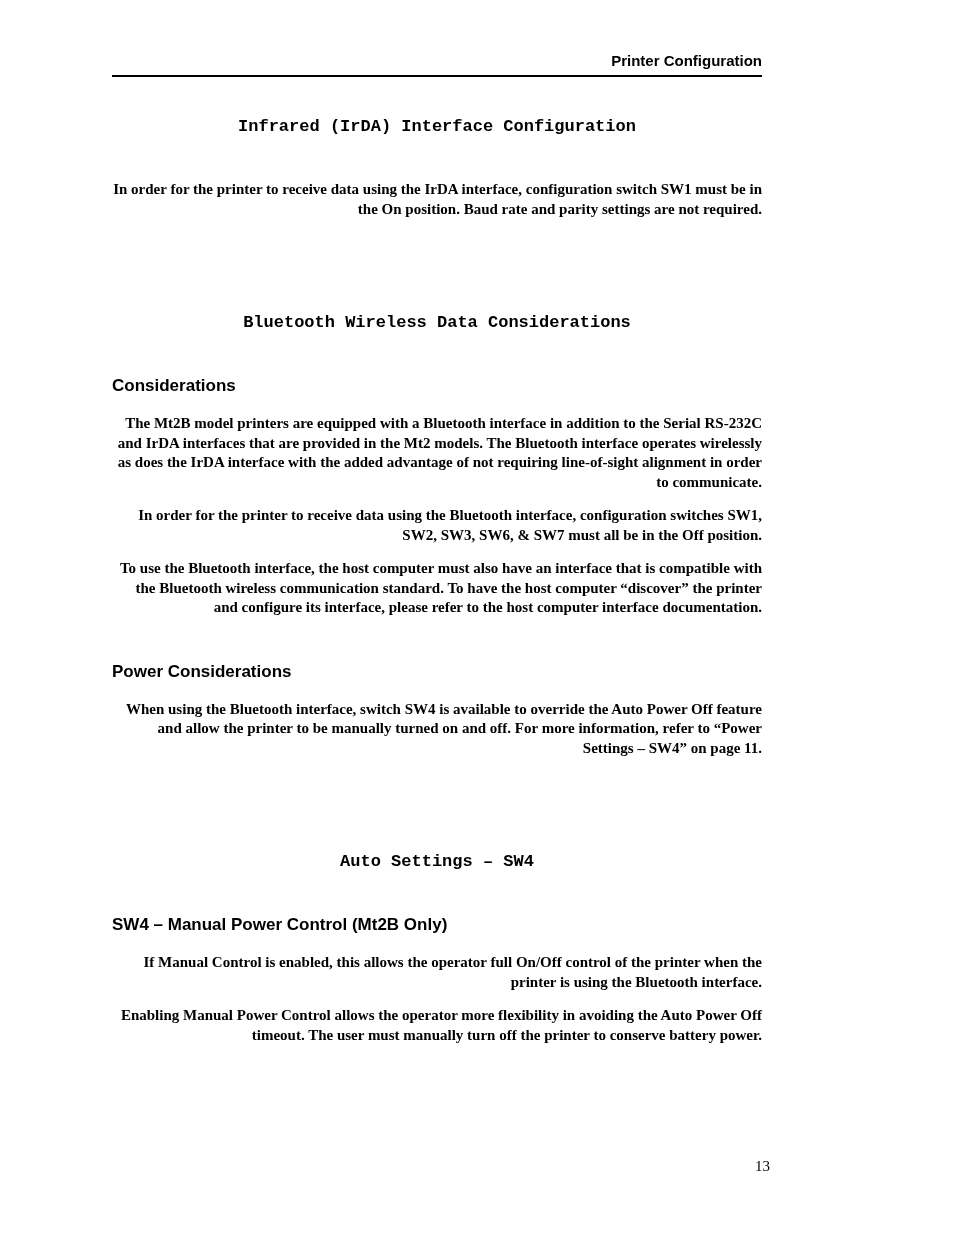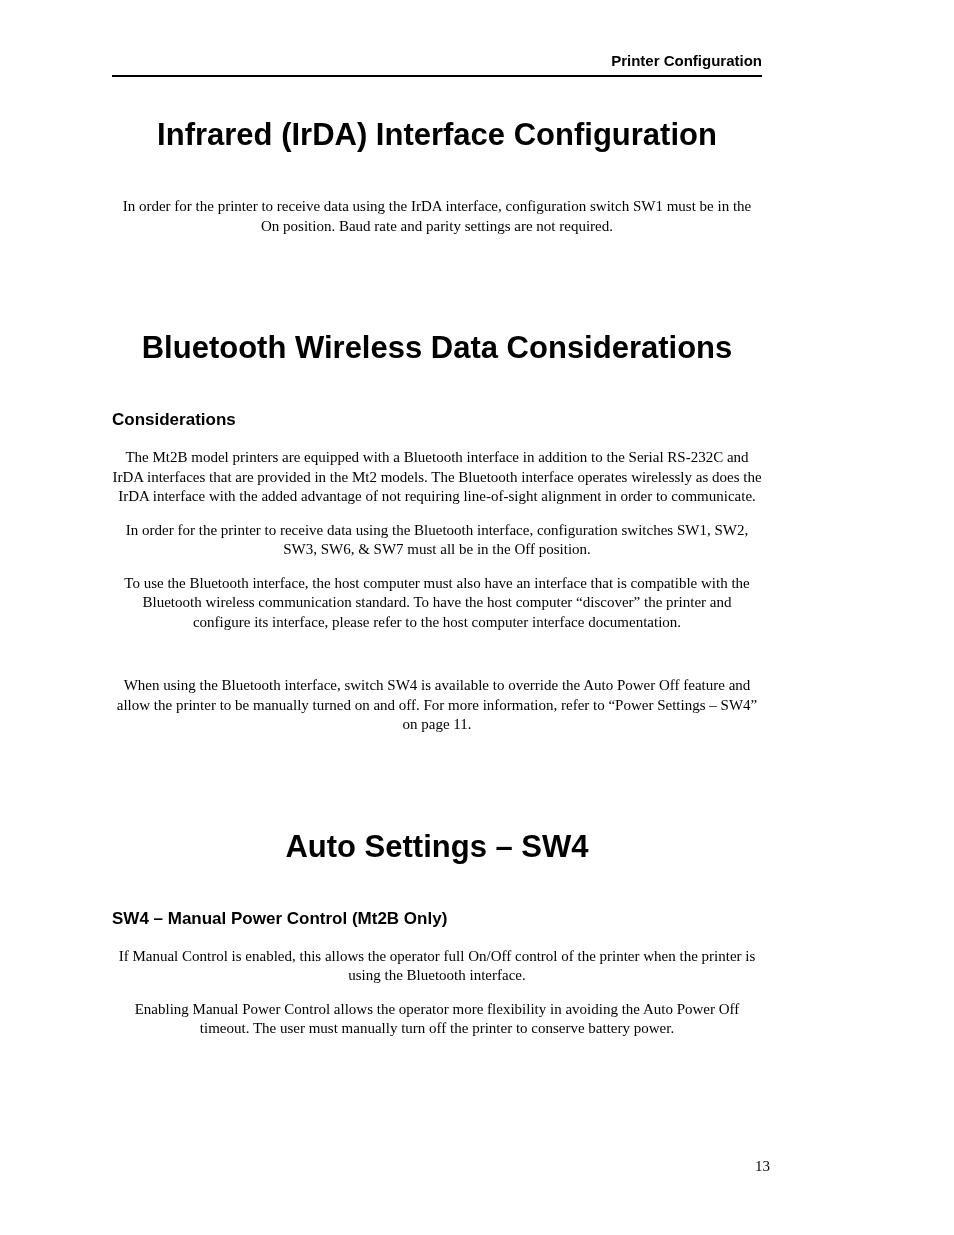--- a/index.html
+++ b/index.html
@@ -22,37 +22,38 @@
   .running-head {
     font-family: Arial, Helvetica, sans-serif;
     font-weight: bold;
     font-size: 15px;
     text-align: right;
     padding-bottom: 6px;
     border-bottom: 2px solid #000;
     margin-bottom: 40px;
   }
   h1.section-title {
-    font-family: Liberation Sans, sans-serif;
+    font-family: Liberation Mono, monospace;
     font-weight: bold;
-    font-size: 31px;
+    font-size: 17px;
     text-align: center;
     margin: 0 0 44px 0;
   }
   h2.subhead {
     font-family: Arial, Helvetica, sans-serif;
     font-weight: bold;
     font-size: 17px;
     margin: 0 0 18px 0;
   }
   p.body {
     font-size: 15px;
     line-height: 1.30;
     margin: 0 0 14px 0;
-    text-align: center;
+    text-align: right;
+    font-weight: bold;
   }
   .gap-xl { height: 80px; }
   .gap-md { height: 30px; }
   .page-number {
     position: absolute;
     bottom: 60px;
     right: 104px;
     font-size: 15px;
     font-family: "Times New Roman", Times, serif;
   }
@@ -71,20 +72,21 @@
 
   <h1 class="section-title">Bluetooth Wireless Data Considerations</h1>
 
   <h2 class="subhead">Considerations</h2>
   <p class="body">The Mt2B model printers are equipped with a Bluetooth interface in addition to the Serial RS-232C and IrDA interfaces that are provided in the Mt2 models.  The Bluetooth interface operates wirelessly as does the IrDA interface with the added advantage of not requiring line-of-sight alignment in order to communicate.</p>
   <p class="body">In order for the printer to receive data using the Bluetooth interface, configuration switches SW1, SW2, SW3, SW6, &amp; SW7 must all be in the Off position.</p>
   <p class="body">To use the Bluetooth interface, the host computer must also have an interface that is compatible with the Bluetooth wireless communication standard.  To have the host computer “discover” the printer and configure its interface, please refer to the host computer interface documentation.</p>
 
   <div class="gap-md"></div>
 
+  <h2 class="subhead">Power Considerations</h2>
   <p class="body">When using the Bluetooth interface, switch SW4 is available to override the Auto Power Off feature and allow the printer to be manually turned on and off.  For more information, refer to “Power Settings – SW4” on page 11.</p>
 
   <div class="gap-xl"></div>
 
   <h1 class="section-title">Auto Settings – SW4</h1>
 
   <h2 class="subhead">SW4 – Manual Power Control (Mt2B Only)</h2>
   <p class="body">If Manual Control is enabled, this allows the operator full On/Off control of the printer when the printer is using the Bluetooth interface.</p>
   <p class="body">Enabling Manual Power Control allows the operator more flexibility in avoiding the Auto Power Off timeout.  The user must manually turn off the printer to conserve battery power.</p>
 

